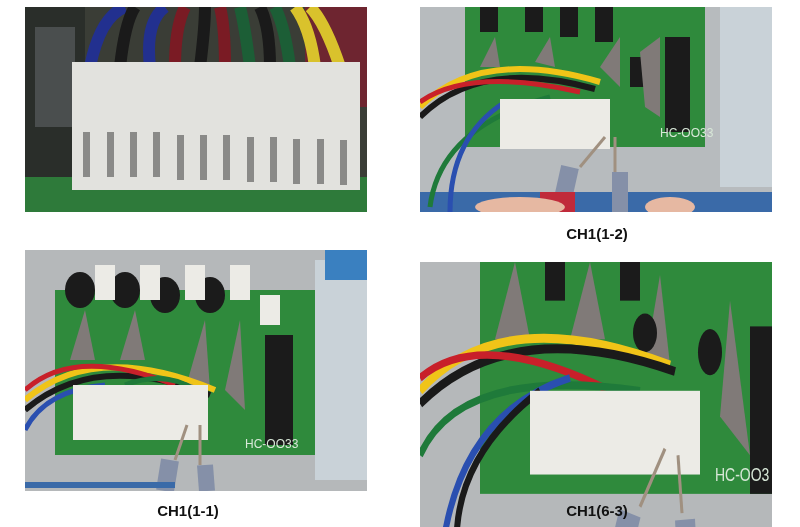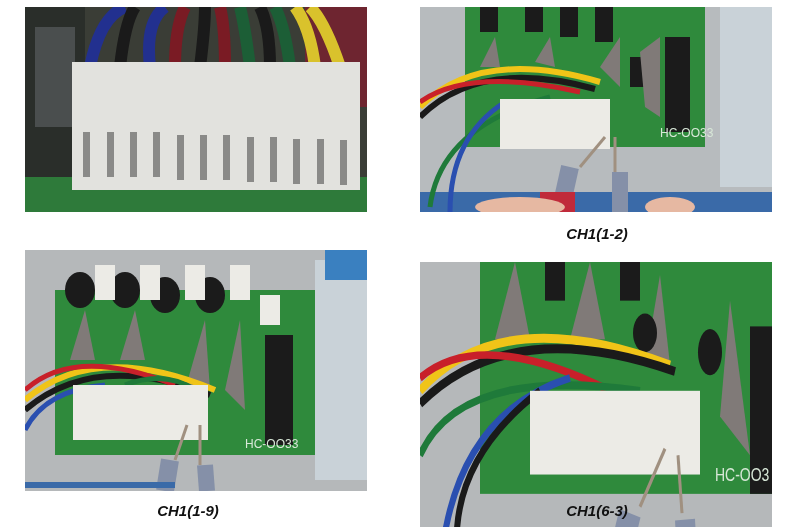--- a/index.html
+++ b/index.html
@@ -1,19 +1,19 @@
 <!DOCTYPE html>
 <html><head>
 <meta charset="utf-8">
 <style>
   html,body{margin:0;padding:0;background:#ffffff;}
   body{width:800px;height:527px;position:relative;overflow:hidden;font-family:"Liberation Sans",sans-serif;}
   .photo{position:absolute;overflow:hidden;}
   .photo svg{display:block;width:100%;height:100%;}
-  .caption{position:absolute;font-family:"Liberation Sans",sans-serif;font-weight:bold;font-size:15px;color:#111;text-align:center;width:200px;font-style:italic;}
+  .caption{position:absolute;font-family:"Liberation Sans",sans-serif;font-weight:bold;font-size:15px;color:#111;text-align:center;width:200px;}
 </style>
 </head>
 <body>
 
 <div class="photo" style="left:25px;top:7px;width:342px;height:205px;">
   <svg viewBox="0 0 342 205" preserveAspectRatio="none">
     <rect width="342" height="205" fill="#3a3d36"></rect>
     <rect x="0" y="0" width="60" height="205" fill="#2a2e2a"></rect>
     <rect x="10" y="20" width="40" height="100" fill="#4a4e4e"></rect>
     <rect x="280" y="0" width="62" height="100" fill="#6e2530"></rect>
@@ -120,21 +120,21 @@
     <path d="M0 180 Q20 140 80 135" stroke="#2a4fb0" stroke-width="5" fill="none"></path>
     <rect x="48" y="135" width="135" height="55" fill="#ecebe6"></rect>
     <text x="220" y="198" font-family="Liberation Sans, sans-serif" font-size="12" fill="#d8e8d8">HC-OO33</text>
     <path d="M162 175 L150 210" stroke="#a09080" stroke-width="3"></path>
     <path d="M175 175 L175 215" stroke="#a09080" stroke-width="3"></path>
     <path d="M145 210 L140 241" stroke="#8590a8" stroke-width="18"></path>
     <path d="M180 215 L182 241" stroke="#8590a8" stroke-width="16"></path>
     <rect x="0" y="232" width="150" height="6" fill="#3a6aa8"></rect>
   </svg>
 </div>
-<div class="caption" style="left:88px;top:502px;">CH1(1-9)</div>
+<div class="caption" style="left:88px;top:502px;">CH1(1-1)</div>
 
 <div class="photo" style="left:420px;top:262px;width:352px;height:313px;">
   <svg viewBox="0 0 352 243" preserveAspectRatio="none">
     <rect width="352" height="243" fill="#b5b8ba"></rect>
     <rect x="60" y="0" width="292" height="180" fill="#2f8a3c"></rect>
     <rect x="0" y="225" width="352" height="18" fill="#3a6aa8"></rect>
     <g fill="#807a78">
         <polygon points="75,60 95,0 110,60"></polygon>
         <polygon points="150,60 170,0 185,60"></polygon>
         <polygon points="225,80 240,10 250,80"></polygon>

